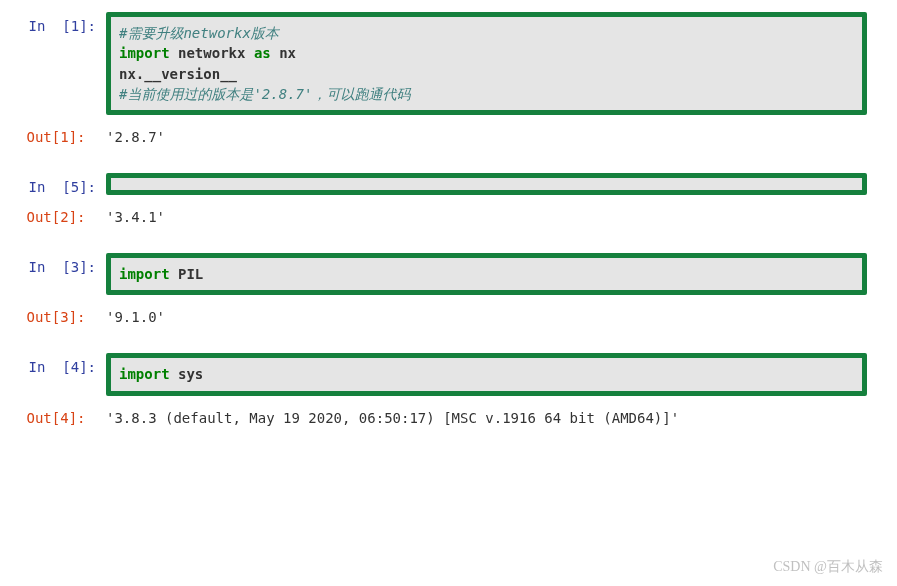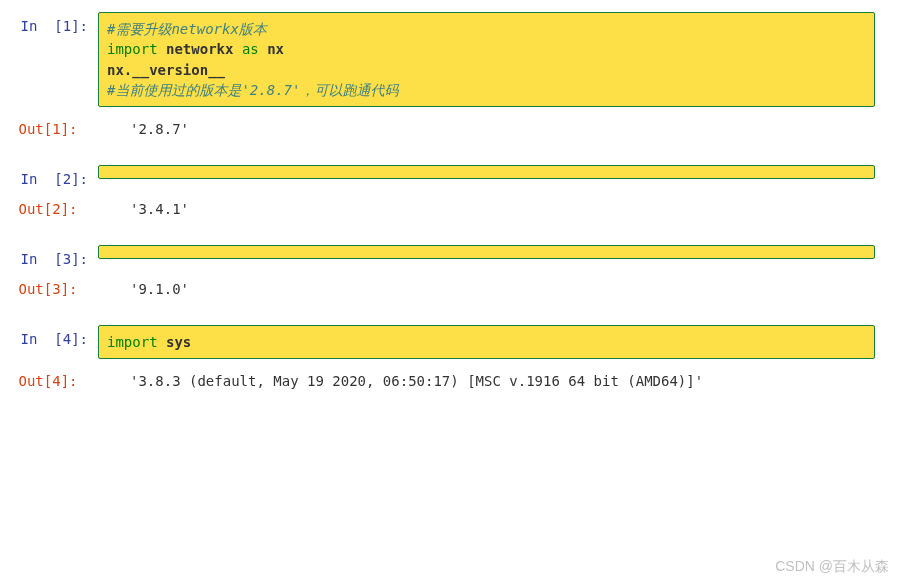--- a/index.html
+++ b/index.html
@@ -6,62 +6,61 @@
     body {
       font-family: "Microsoft YaHei", "SimSun", monospace;
       font-size: 14px;
       background: #ffffff;
       padding: 8px 0;
       width: 897px;
     }
     .cell {
       display: flex;
       align-items: flex-start;
-      padding: 4px 8px;
+      padding: 4px 16px;
     }
     .prompt {
       flex: 0 0 90px;
       text-align: right;
       padding-right: 10px;
       padding-top: 6px;
       font-family: monospace;
       white-space: pre;
     }
     .prompt-in { color: #303F9F; }
     .prompt-out { color: #D84315; text-align: center; }
     .code-area {
       flex: 1;
       margin-right: 14px;
     }
     .input-box {
-      border: 1px solid #15803d;
+      border: 5px solid #15803d;
       border-radius: 2px;
-      background: #fde047;
+      background: #e5e5e5;
       padding: 6px 8px;
       font-family: monospace;
       white-space: pre;
       line-height: 1.45;
       overflow-x: auto;
     }
     .output-text {
       padding: 6px 8px 6px 0;
       font-family: monospace;
       white-space: pre;
       color: #333;
-      margin-left: 32px;
     }
     .tok-comment { color: #408080; font-style: italic; }
-    .tok-keyword { color: #008000; font-weight: normal; }
+    .tok-keyword { color: #008000; font-weight: bold; }
     .tok-plain { color: #333; font-weight: bold; }
     .cell-gap { height: 14px; }
     .watermark {
       position: fixed;
-      right: 8px;
+      right: 14px;
       bottom: 10px;
-      font-family: Liberation Sans, sans-serif;
+      font-family: Liberation Serif, serif;
       font-size: 14px;
       color: rgba(140,140,140,0.55);
       pointer-events: none;
     }
   </style>
 </head>
 <body>
 
 <div id="notebook">
     <div class="cell">
@@ -71,36 +70,36 @@
       </div>
     </div>
     <div class="cell">
       <div class="prompt prompt-out">Out[1]:</div>
       <div class="code-area">
         <div class="output-text">'2.8.7'</div>
       </div>
     </div>
     <div class="cell-gap"></div>
     <div class="cell">
-      <div class="prompt prompt-in">In  [2]:</div>
+      <div class="prompt prompt-in">In  [5]:</div>
       <div class="code-area">
         <div class="input-box"></div>
       </div>
     </div>
     <div class="cell">
       <div class="prompt prompt-out">Out[2]:</div>
       <div class="code-area">
         <div class="output-text">'3.4.1'</div>
       </div>
     </div>
     <div class="cell-gap"></div>
     <div class="cell">
       <div class="prompt prompt-in">In  [3]:</div>
       <div class="code-area">
-        <div class="input-box"></div>
+        <div class="input-box"><div><span class="tok-keyword">import</span><span class="tok-plain"> PIL</span></div></div>
       </div>
     </div>
     <div class="cell">
       <div class="prompt prompt-out">Out[3]:</div>
       <div class="code-area">
         <div class="output-text">'9.1.0'</div>
       </div>
     </div>
     <div class="cell-gap"></div>
     <div class="cell">

